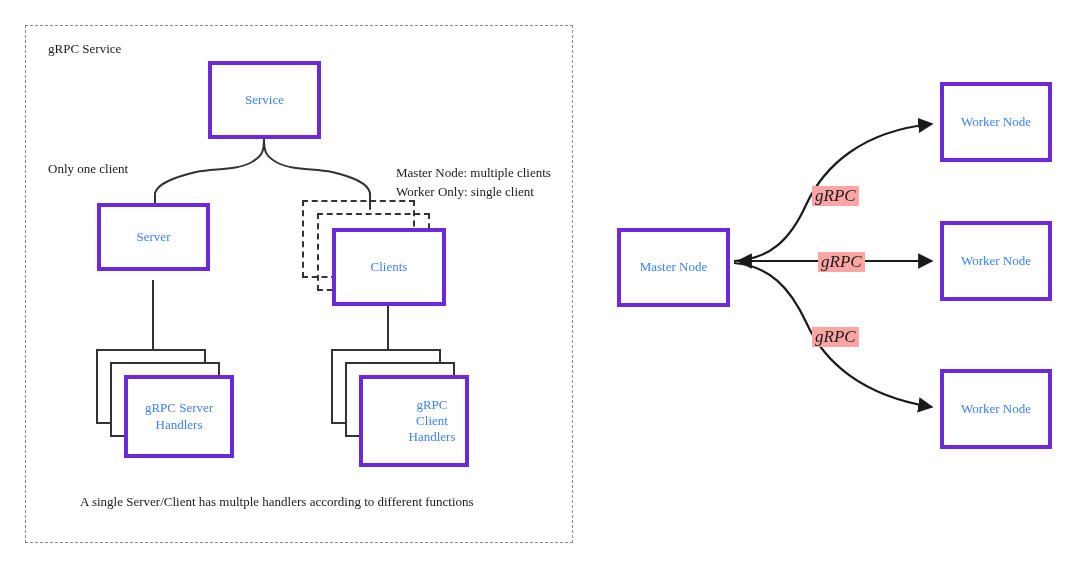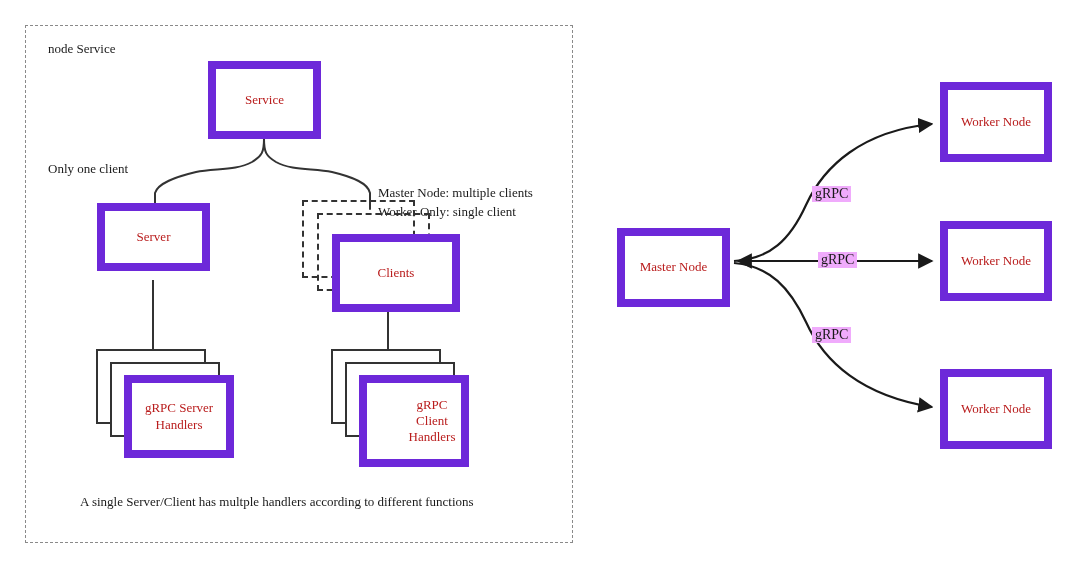--- a/index.html
+++ b/index.html
@@ -23,29 +23,29 @@
     position: absolute;
     left: 0;
     top: 0;
     width: 1080px;
     height: 570px;
     overflow: visible;
   }
   .node-box {
     position: absolute;
     box-sizing: border-box;
-    border: 8px solid #6d28d9;
+    border: 4px solid #6d28d9;
     background: #ffffff;
     display: flex;
     align-items: center;
     justify-content: center;
     text-align: center;
     line-height: 1.25;
     font-size: 13px;
-    color: #b91c1c;
+    color: #3b82f6;
   }
   .stack-ghost {
     position: absolute;
     box-sizing: border-box;
     border: 2px solid #333333;
     background: #ffffff;
   }
   .dashed-ghost {
     position: absolute;
     box-sizing: border-box;
@@ -60,46 +60,47 @@
   }
   .free-text {
     position: absolute;
     font-size: 13px;
     color: #1a1a1a;
     line-height: 1.45;
     white-space: pre;
   }
   .edge-label {
     position: absolute;
-    font-size: 14px;
+    font-size: 17px;
     color: #1a1a1a;
-    background: #f0abfc;
+    background: #fca5a5;
     padding: 0 3px;
     white-space: nowrap;
+    font-style: italic;
   }
   .panel-title {
     position: absolute;
     font-size: 13px;
     color: #1a1a1a;
   }
   .panel-caption {
     position: absolute;
     font-size: 13px;
     color: #1a1a1a;
     white-space: nowrap;
   }
 </style>
 </head>
 <body>
 
 <div id="canvas">
 
   <div class="panel-outline" style="left:25px; top:25px; width:548px; height:518px;"></div>
 
-  <div class="panel-title" style="left:48px; top:41px;">node Service</div>
+  <div class="panel-title" style="left:48px; top:41px;">gRPC Service</div>
 
   <svg class="layer">
 
     <path d="M 264,139 C 264,152 262,156 252,162
              C 236,171 214,168 196,172
              C 175,177 158,183 155,193
              L 155,203" fill="none" stroke="#333333" stroke-width="2" stroke-linecap="round"></path>
     <path d="M 264,139 C 264,152 266,156 276,162
              C 292,171 314,168 332,172
              C 353,177 368,183 370,193
@@ -110,29 +111,29 @@
     <line x1="388" y1="303" x2="388" y2="350" stroke="#333333" stroke-width="2"></line>
   </svg>
 
   <div class="node-box" style="left:208px; top:61px; width:113px; height:78px;">
     <span>Service</span>
   </div>
 
 
   <div class="free-text" style="left:48px; top:160px;">Only one client</div>
 
-  <div class="free-text" style="left:378px; top:164px;margin-top:20px;"><span>Master Node: multiple clients</span><br><span>Worker Only: single client</span></div>
+  <div class="free-text" style="left:396px; top:164px;"><span>Master Node: multiple clients</span><br><span>Worker Only: single client</span></div>
 
   <div class="node-box" style="left:97px; top:203px; width:113px; height:68px;">
     <span>Server</span>
   </div>
 
   <div class="dashed-ghost" style="left:302px; top:200px; width:113px; height:78px;"></div>
   <div class="dashed-ghost" style="left:317px; top:213px; width:113px; height:78px;"></div>
-  <div class="node-box" style="left:332px; top:234px; width:128px; height:78px;text-align:center;">
+  <div class="node-box" style="left:332px; top:228px; width:114px; height:78px;text-align:center;">
     <span>Clients</span>
   </div>
 
   <div class="stack-ghost" style="left:96px; top:349px; width:110px; height:75px;"></div>
   <div class="stack-ghost" style="left:110px; top:362px; width:110px; height:75px;"></div>
   <div class="node-box" style="left:124px; top:375px; width:110px; height:83px;">
     <span><span>gRPC Server</span><br><span>Handlers</span></span>
   </div>
 
   <div class="stack-ghost" style="left:331px; top:349px; width:110px; height:75px;"></div>

